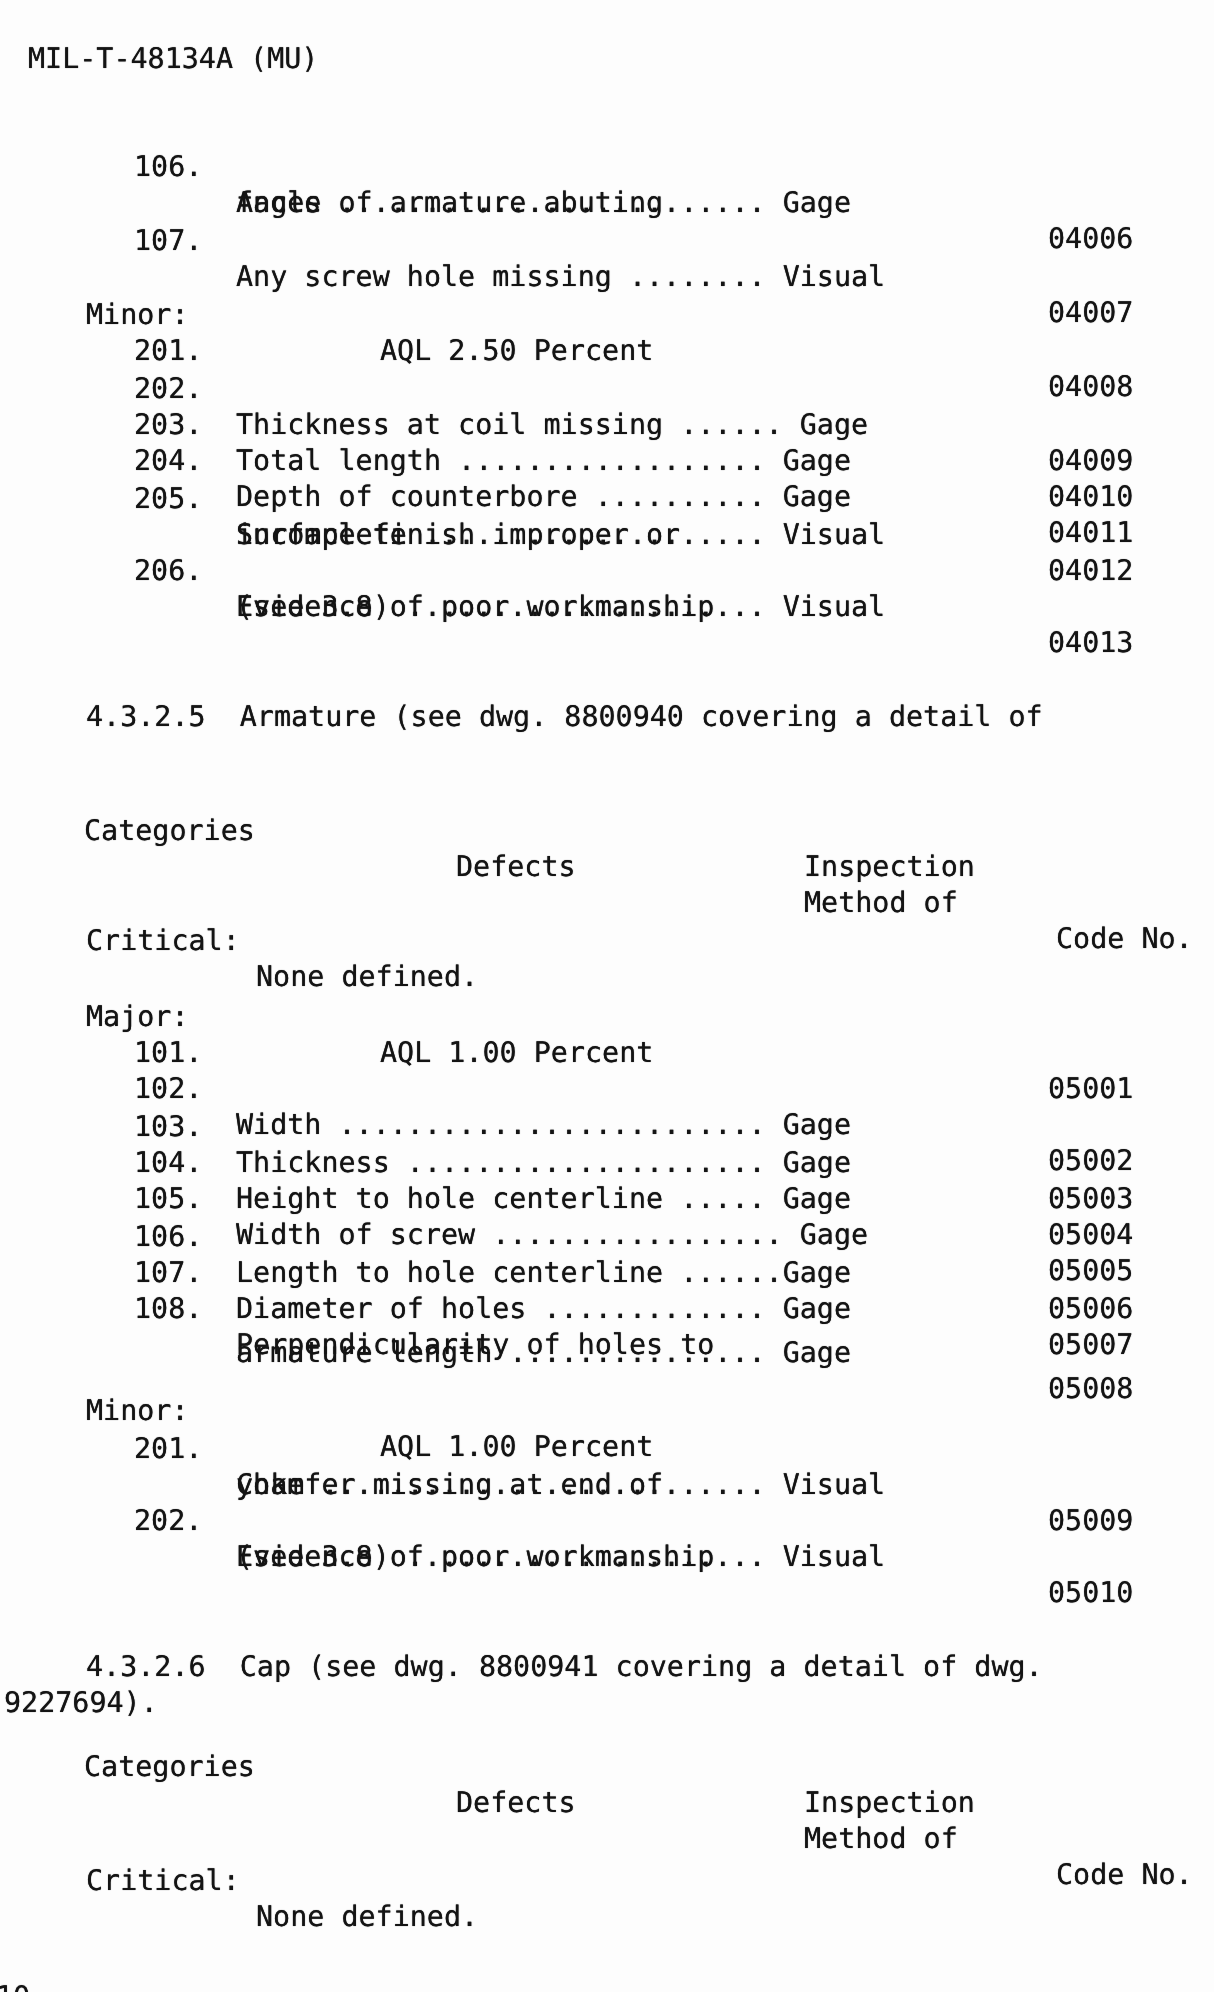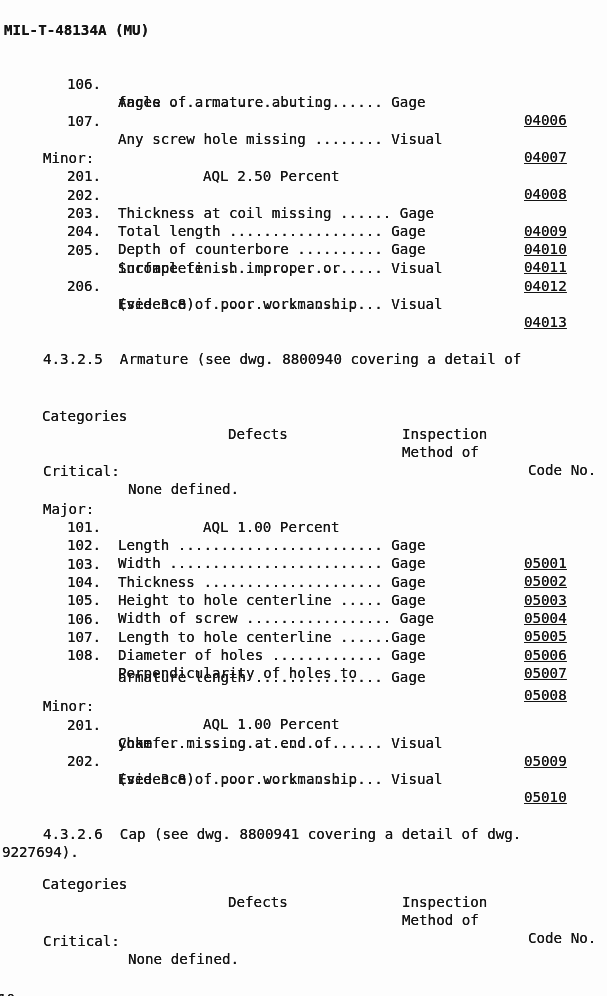--- a/index.html
+++ b/index.html
@@ -17,32 +17,32 @@
   }
   .ln {
     position: absolute;
     left: 0;
     width: 607px;
     height: 19px;
     white-space: pre;
   }
   .ln span { position: absolute; white-space: pre; }
   
-  .x-flush  { left: 4px; font-weight: bold;   }
+  .x-flush  { left: 14px;   }
   .x-p0     { left: 2px;   }
   .x-lbl    { left: 43px;  }
   .x-cat    { left: 42px;  }
   .x-num    { left: 67px;  }
   .x-desc   { left: 118px; }
   .x-none   { left: 128px; }
-  .x-aql    { left: 190px; margin-left: 13px; }
+  .x-aql    { left: 190px; }
   .x-def    { left: 228px; }
   .x-met    { left: 402px; }
   .x-codeh  { left: 528px; }
-  .x-code   { left: 524px; text-decoration: underline; }
+  .x-code   { left: 524px; }
   .x-page   { left: -2px;  }
 </style>
 </head>
 <body>
 
 <div class="page">
 
   <div class="ln" style="top:3px">
     <span class="x-flush">MIL-T-48134A (MU)</span>
   </div>
@@ -119,21 +119,20 @@
     <span class="x-lbl">Critical:</span>
     <span class="x-none">None defined.</span>
   </div>
 
   <div class="ln" style="top:482px">
     <span class="x-lbl">Major:</span>
     <span class="x-aql">AQL 1.00 Percent</span>
   </div>
   <div class="ln" style="top:500px">
     <span class="x-num">101.</span>
-    <span class="x-desc">Length ........................ Gage</span>
     <span class="x-code">05001</span>
   </div>
   <div class="ln" style="top:518px">
     <span class="x-num">102.</span>
     <span class="x-desc">Width ......................... Gage</span>
     <span class="x-code">05002</span>
   </div>
   <div class="ln" style="top:537px">
     <span class="x-num">103.</span>
     <span class="x-desc">Thickness ..................... Gage</span>

